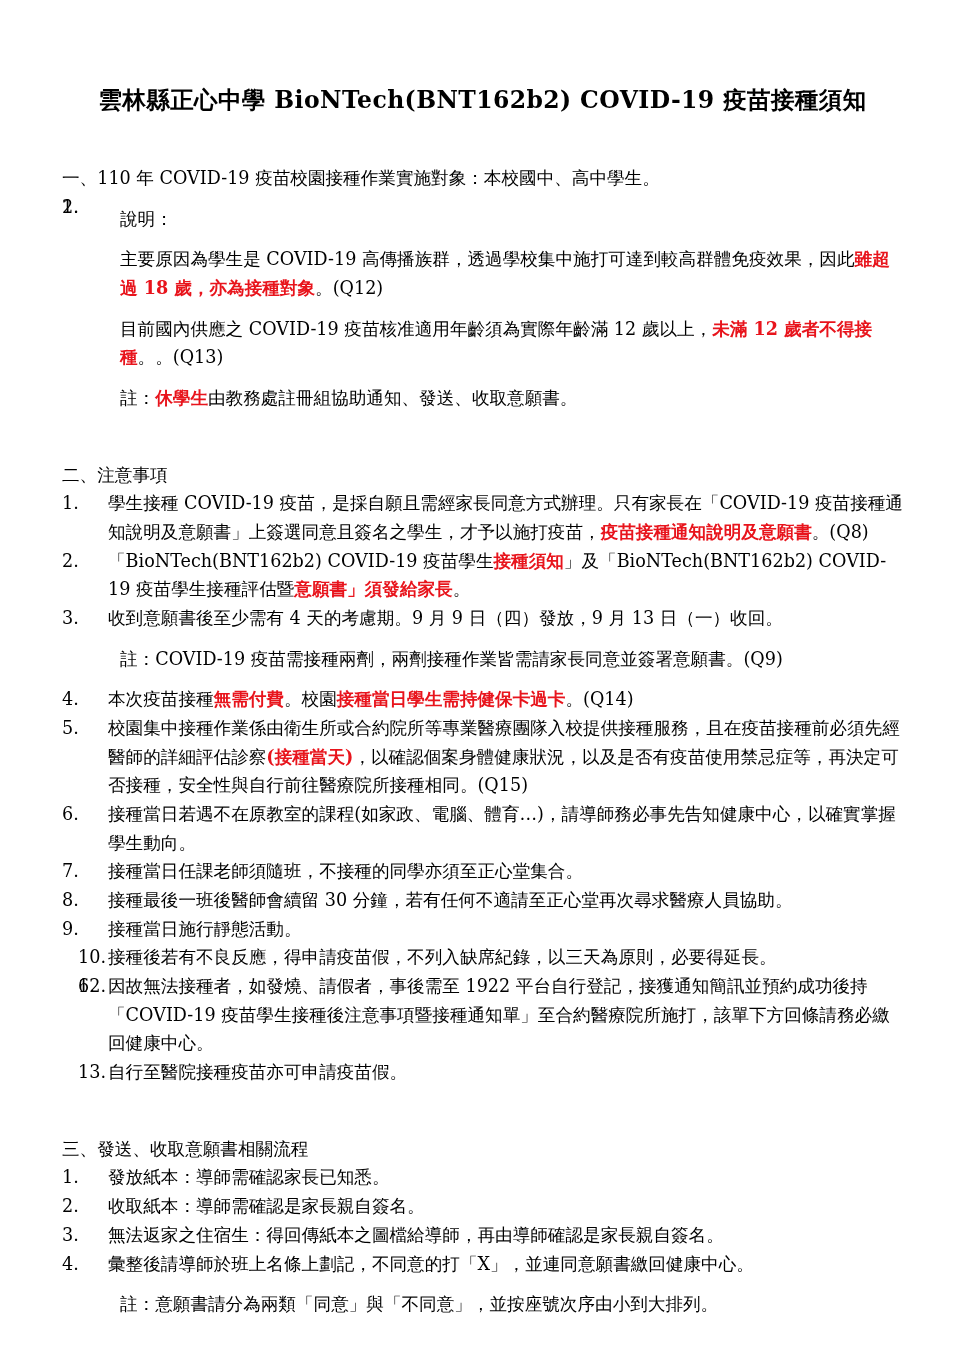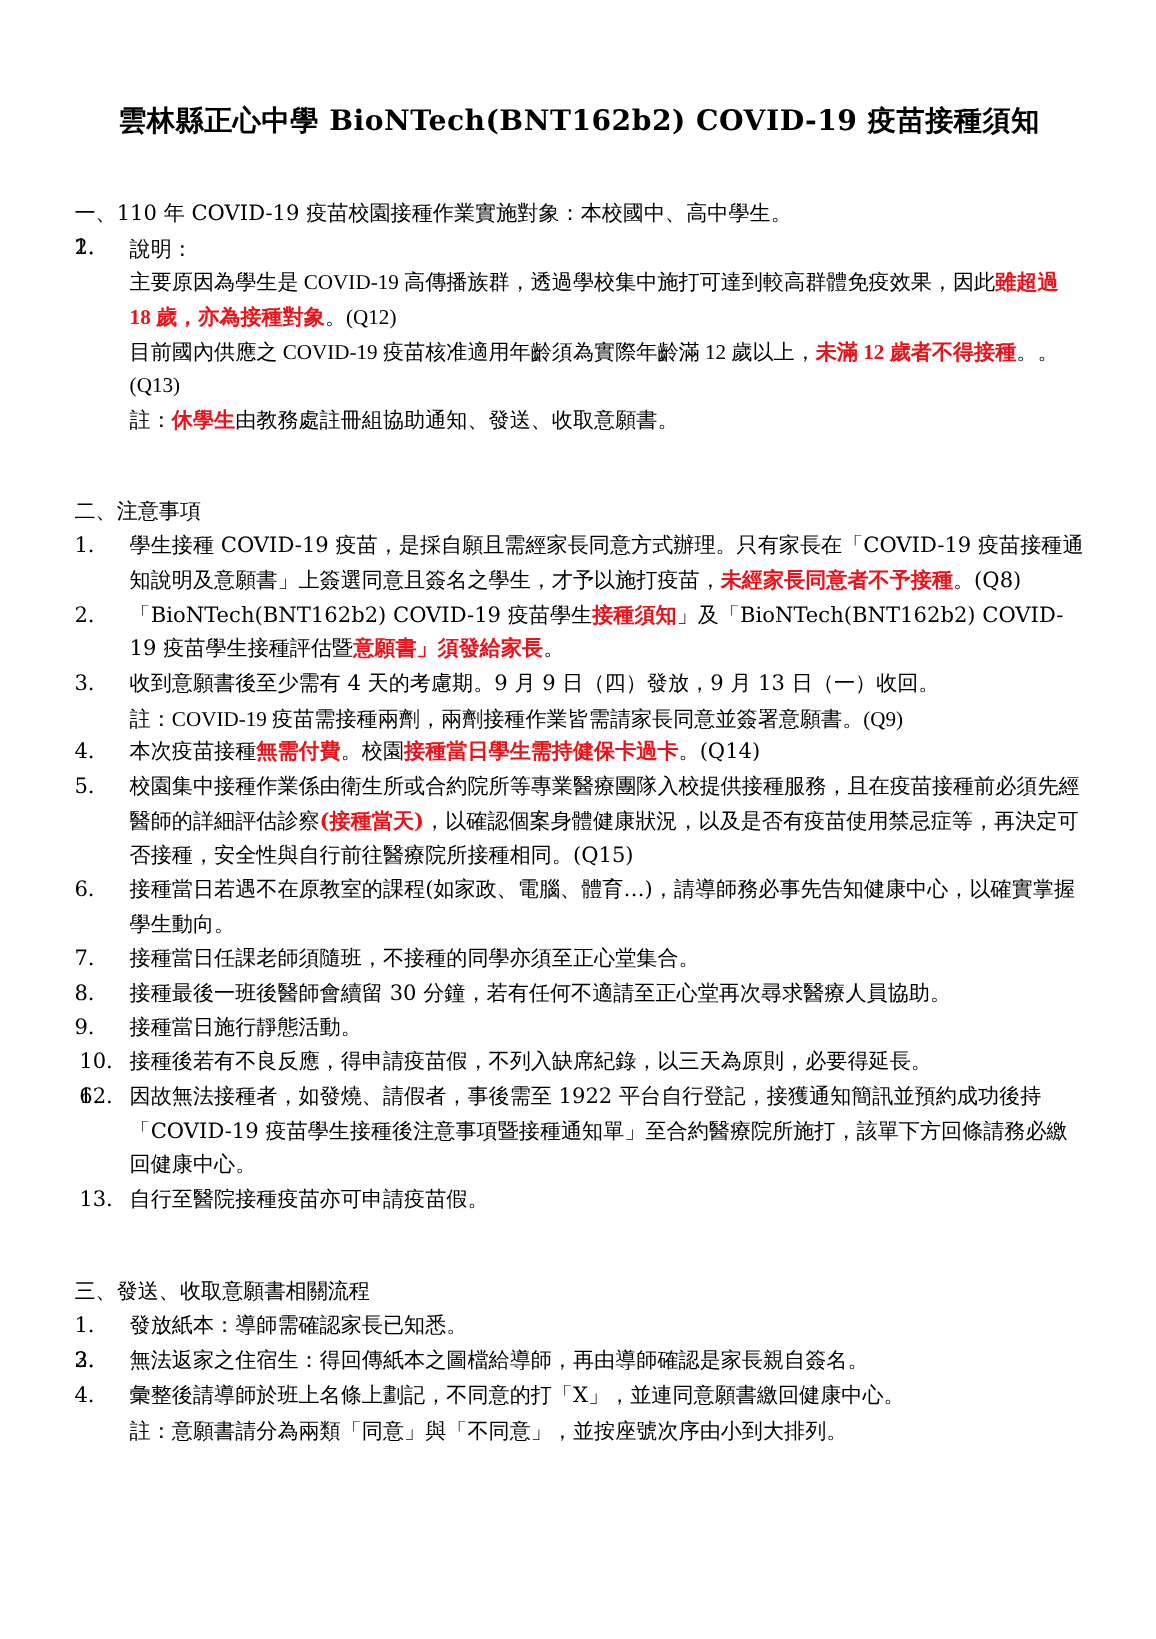--- a/index.html
+++ b/index.html
@@ -54,27 +54,26 @@
   }
   .sub > .num {
     position: absolute;
     left: 0;
     top: 0;
     width: 42px;
     text-align: left;
     white-space: nowrap;
   }
   .sub.two-digit > .num {
-    left: 4px;
+    left: 16px;
     width: 42px;
   }
   .plain-indent {
     padding-left: 46px;
-    margin: 0;
-    font-family: Liberation Serif, serif;
+    margin: 12px;
   }
   .red {
     color: #e8141c;
     font-weight: bold;
   }
 </style>
 </head>
 <body>
 
 <div class="page">
@@ -84,37 +83,37 @@
         <div class="lvl1-head"><span class="marker">一、</span><span>110 年 COVID-19 疫苗校園接種作業實施對象：本校國中、高中學生。</span></div>
         <div class="sub"><span class="num">1.</span></div>
         <div class="sub"><span class="num">2.</span></div>
         <div class="plain-indent"><span><span>說明：</span></span></div>
         <div class="plain-indent"><span><span>主要原因為學生是 COVID-19 高傳播族群，透過學校集中施打可達到較高群體免疫效果，因此</span><span class="red">雖超過 18 歲，亦為接種對象</span><span>。(Q12)</span></span></div>
         <div class="plain-indent"><span><span>目前國內供應之 COVID-19 疫苗核准適用年齡須為實際年齡滿 12 歲以上，</span><span class="red">未滿 12 歲者不得接種</span><span>。。(Q13)</span></span></div>
         <div class="plain-indent"><span><span>註：</span><span class="red">休學生</span><span>由教務處註冊組協助通知、發送、收取意願書。</span></span></div>
       </div>
       <div class="lvl1">
         <div class="lvl1-head"><span class="marker">二、</span><span>注意事項</span></div>
-        <div class="sub"><span class="num">1.</span><span><span>學生接種 COVID-19 疫苗，是採自願且需經家長同意方式辦理。只有家長在「COVID-19 疫苗接種通知說明及意願書」上簽選同意且簽名之學生，才予以施打疫苗，</span><span class="red">未經家長同意者不予接種</span><span>。(Q8)</span></span></div>
+        <div class="sub"><span class="num">1.</span><span><span>學生接種 COVID-19 疫苗，是採自願且需經家長同意方式辦理。只有家長在「COVID-19 疫苗接種通知說明及意願書」上簽選同意且簽名之學生，才予以施打疫苗，</span><span class="red">疫苗接種通知說明及意願書</span><span>。(Q8)</span></span></div>
         <div class="sub"><span class="num">2.</span><span><span>「BioNTech(BNT162b2) COVID-19 疫苗學生</span><span class="red">接種須知</span><span>」及「BioNTech(BNT162b2) COVID-19 疫苗學生接種評估暨</span><span class="red">意願書」須發給家長</span><span>。</span></span></div>
         <div class="sub"><span class="num">3.</span><span><span>收到意願書後至少需有 4 天的考慮期。9 月 9 日（四）發放，9 月 13 日（一）收回。</span></span></div>
         <div class="plain-indent"><span><span>註：COVID-19 疫苗需接種兩劑，兩劑接種作業皆需請家長同意並簽署意願書。(Q9)</span></span></div>
         <div class="sub"><span class="num">4.</span><span><span>本次疫苗接種</span><span class="red">無需付費</span><span>。校園</span><span class="red">接種當日學生需持健保卡過卡</span><span>。(Q14)</span></span></div>
         <div class="sub"><span class="num">5.</span><span><span>校園集中接種作業係由衛生所或合約院所等專業醫療團隊入校提供接種服務，且在疫苗接種前必須先經醫師的詳細評估診察</span><span class="red">(接種當天)</span><span>，以確認個案身體健康狀況，以及是否有疫苗使用禁忌症等，再決定可否接種，安全性與自行前往醫療院所接種相同。(Q15)</span></span></div>
         <div class="sub"><span class="num">6.</span><span><span>接種當日若遇不在原教室的課程(如家政、電腦、體育…)，請導師務必事先告知健康中心，以確實掌握學生動向。</span></span></div>
         <div class="sub"><span class="num">7.</span><span><span>接種當日任課老師須隨班，不接種的同學亦須至正心堂集合。</span></span></div>
         <div class="sub"><span class="num">8.</span><span><span>接種最後一班後醫師會續留 30 分鐘，若有任何不適請至正心堂再次尋求醫療人員協助。</span></span></div>
         <div class="sub"><span class="num">9.</span><span><span>接種當日施行靜態活動。</span></span></div>
         <div class="sub two-digit"><span class="num">10.</span><span><span>接種後若有不良反應，得申請疫苗假，不列入缺席紀錄，以三天為原則，必要得延長。</span></span></div>
         <div class="sub two-digit"><span class="num">6.</span></div>
         <div class="sub two-digit"><span class="num">12.</span><span><span>因故無法接種者，如發燒、請假者，事後需至 1922 平台自行登記，接獲通知簡訊並預約成功後持「COVID-19 疫苗學生接種後注意事項暨接種通知單」至合約醫療院所施打，該單下方回條請務必繳回健康中心。</span></span></div>
         <div class="sub two-digit"><span class="num">13.</span><span><span>自行至醫院接種疫苗亦可申請疫苗假。</span></span></div>
       </div>
       <div class="lvl1">
         <div class="lvl1-head"><span class="marker">三、</span><span>發送、收取意願書相關流程</span></div>
         <div class="sub"><span class="num">1.</span><span><span>發放紙本：導師需確認家長已知悉。</span></span></div>
-        <div class="sub"><span class="num">2.</span></div>
+        <div class="sub"><span class="num">2.</span><span><span>收取紙本：導師需確認是家長親自簽名。</span></span></div>
         <div class="sub"><span class="num">3.</span><span><span>無法返家之住宿生：得回傳紙本之圖檔給導師，再由導師確認是家長親自簽名。</span></span></div>
         <div class="sub"><span class="num">4.</span><span><span>彙整後請導師於班上名條上劃記，不同意的打「X」，並連同意願書繳回健康中心。</span></span></div>
         <div class="plain-indent"><span><span>註：意願書請分為兩類「同意」與「不同意」，並按座號次序由小到大排列。</span></span></div>
       </div>
     </div>
 </div>
 
 </body></html>

